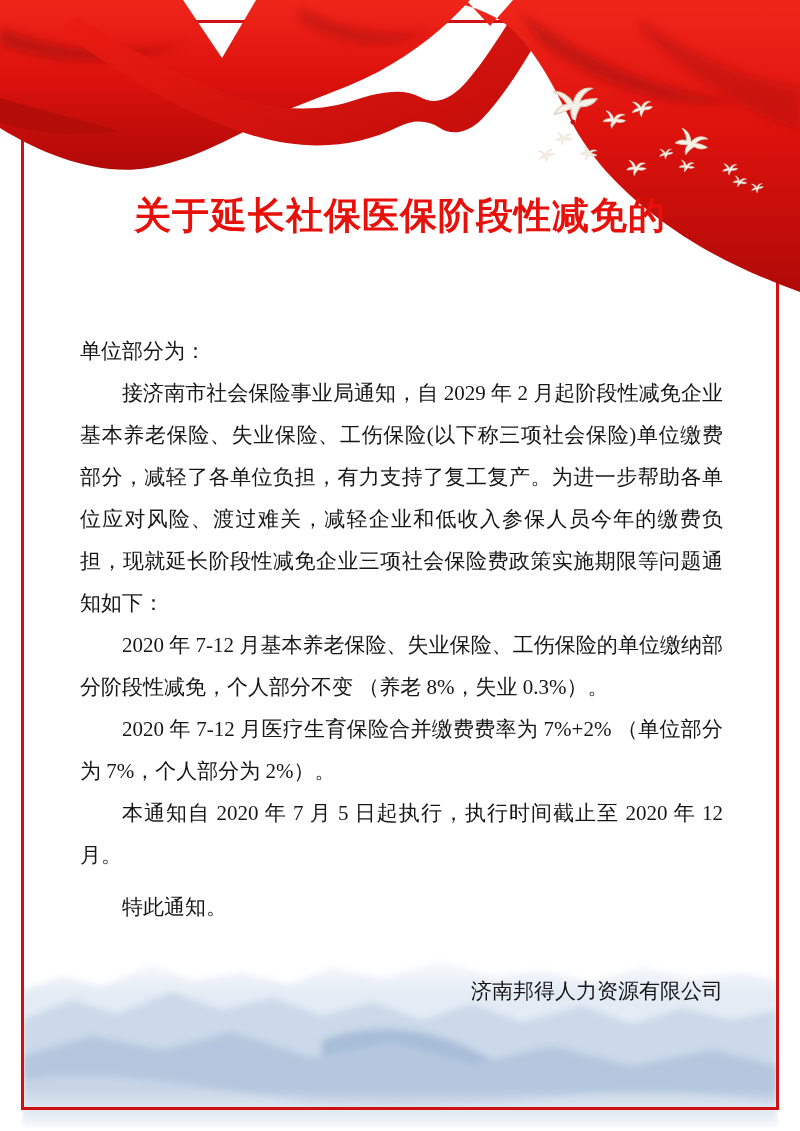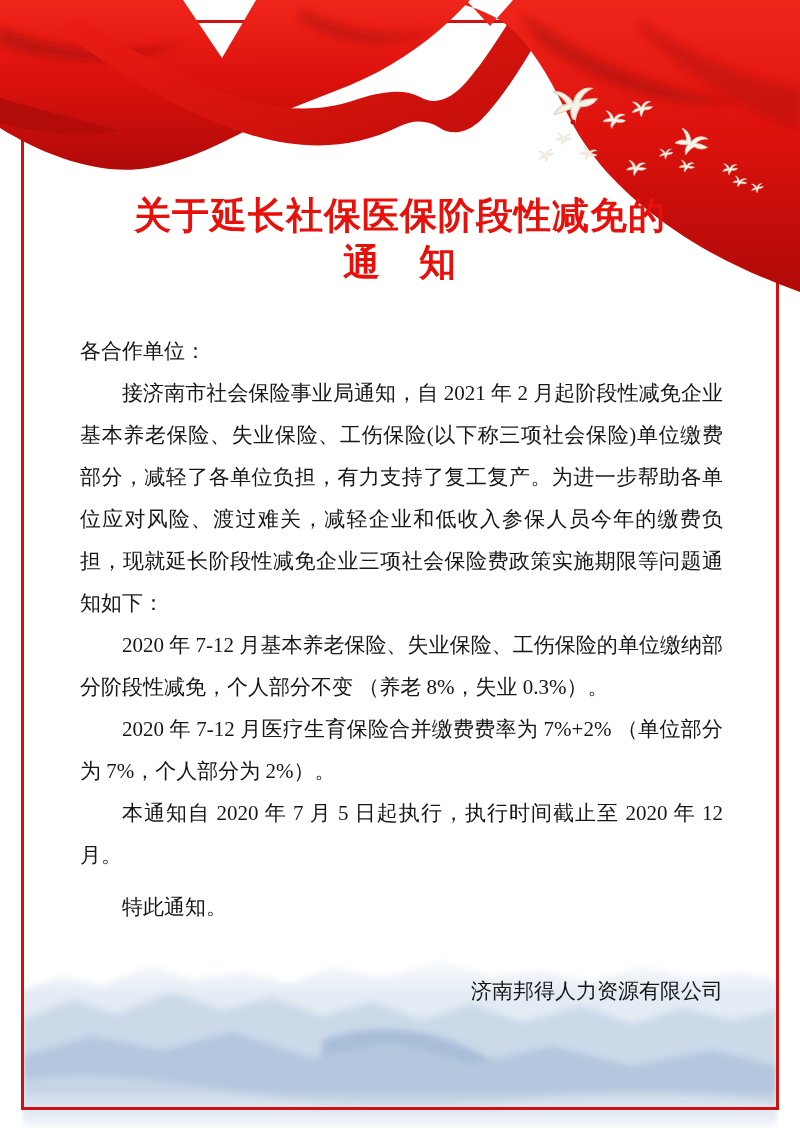--- a/index.html
+++ b/index.html
@@ -108,26 +108,25 @@
       <use href="#dove" width="32" height="26" transform="translate(680,158) rotate(10) scale(0.55)"></use>
       <use href="#dove" width="32" height="26" transform="translate(722,162) rotate(0) scale(0.55)"></use>
       <use href="#dove" width="32" height="26" transform="translate(734,174) rotate(12) scale(0.5)"></use>
       <use href="#dove" width="32" height="26" transform="translate(750,183) rotate(-8) scale(0.45)"></use>
       <circle cx="573" cy="122" r="2.5" fill="#c21010"></circle>
     </g>
   </svg>
 
   <div class="title-block">
     <div>关于延长社保医保阶段性减免的</div>
-    <div>通　知</div>
   </div>
 
   <div class="body-block">
-    <p class="salutation">各合作单位：</p>
-    <p class="para">接济南市社会保险事业局通知，自 2021 年 2 月起阶段性减免企业基本养老保险、失业保险、工伤保险(以下称三项社会保险)单位缴费部分，减轻了各单位负担，有力支持了复工复产。为进一步帮助各单位应对风险、渡过难关，减轻企业和低收入参保人员今年的缴费负担，现就延长阶段性减免企业三项社会保险费政策实施期限等问题通知如下：</p>
+    <p class="salutation">单位部分为：</p>
+    <p class="para">接济南市社会保险事业局通知，自 2029 年 2 月起阶段性减免企业基本养老保险、失业保险、工伤保险(以下称三项社会保险)单位缴费部分，减轻了各单位负担，有力支持了复工复产。为进一步帮助各单位应对风险、渡过难关，减轻企业和低收入参保人员今年的缴费负担，现就延长阶段性减免企业三项社会保险费政策实施期限等问题通知如下：</p>
     <p class="para">2020 年 7-12 月基本养老保险、失业保险、工伤保险的单位缴纳部分阶段性减免，个人部分不变 （养老 8%，失业 0.3%）。</p>
     <p class="para">2020 年 7-12 月医疗生育保险合并缴费费率为 7%+2% （单位部分为 7%，个人部分为 2%）。</p>
     <p class="para">本通知自 2020 年 7 月 5 日起执行，执行时间截止至 2020 年 12 月。</p>
     <p class="closing">特此通知。</p>
     <div class="signature">
       <div>济南邦得人力资源有限公司</div>
     </div>
   </div>
 
 </div>

